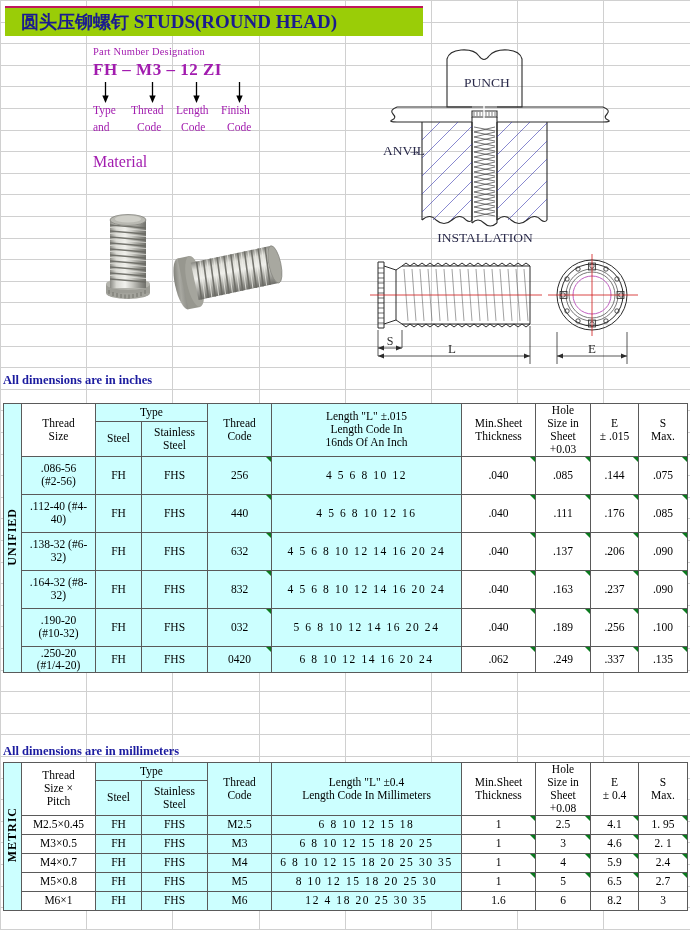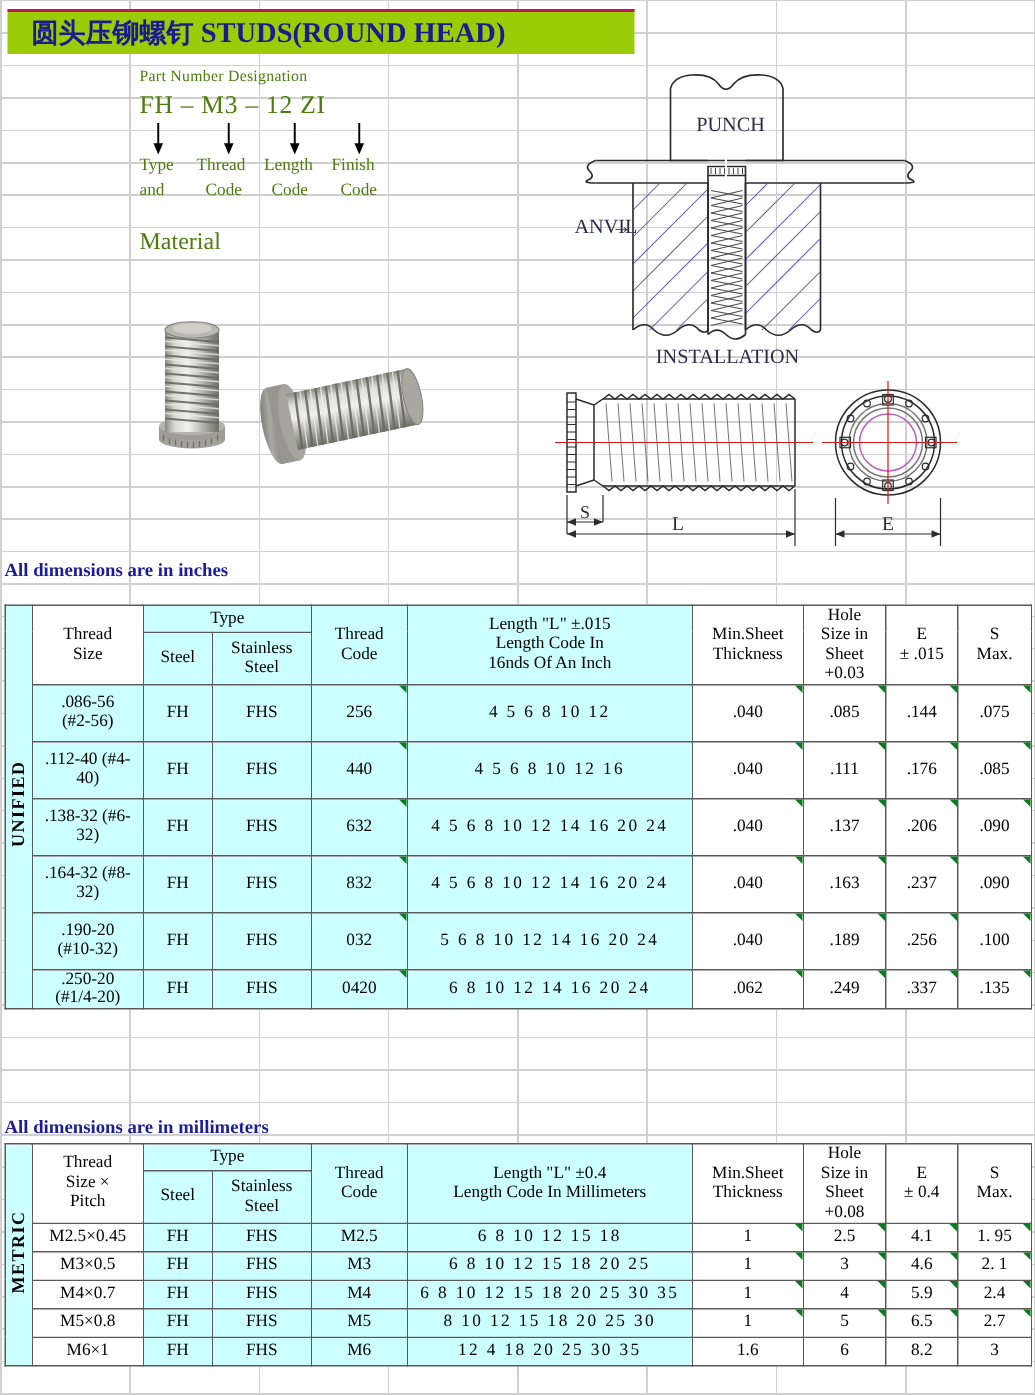--- a/index.html
+++ b/index.html
@@ -31,23 +31,23 @@
     display:flex;align-items:center;
   }
   #titlebar .ttxt{
     color:#1b1b8f;font-weight:bold;font-size:19px;
     padding-left:16px;letter-spacing:0px;
     white-space:nowrap;
   }
   #titlebar .cn{font-family:"DejaVu Sans", sans-serif;font-size:18px;}
 
   
-  #pnd{position:absolute;left:93px;top:46px;width:215px;height:105px;color:#4d7c0f;}
+  #pnd{position:absolute;left:93px;top:46px;width:215px;height:105px;color:#a21caf;}
   #pnd .hdr{font-size:10.5px;letter-spacing:.2px;}
-  #pnd .code{font-size:17px;margin-top:3px;letter-spacing:.5px;white-space:nowrap;}
+  #pnd .code{font-size:17px;margin-top:3px;letter-spacing:.5px;white-space:nowrap;font-weight:bold;}
   #pnd .arrows{position:relative;height:22px;margin-top:2px;}
   #pnd .arrows .ar{position:absolute;top:0;width:9px;height:21px;}
   #pnd .lbls{position:relative;height:17px;font-size:11.5px;}
   #pnd .lbls span{position:absolute;top:0;}
   #pnd .lbls2{position:relative;height:17px;font-size:11.5px;}
   #pnd .lbls2 span{position:absolute;top:0;}
   #pnd .lbls3{position:relative;height:17px;font-size:16px;margin-top:15px;}
   #pnd .lbls3 span{position:absolute;top:0;}
 
   

